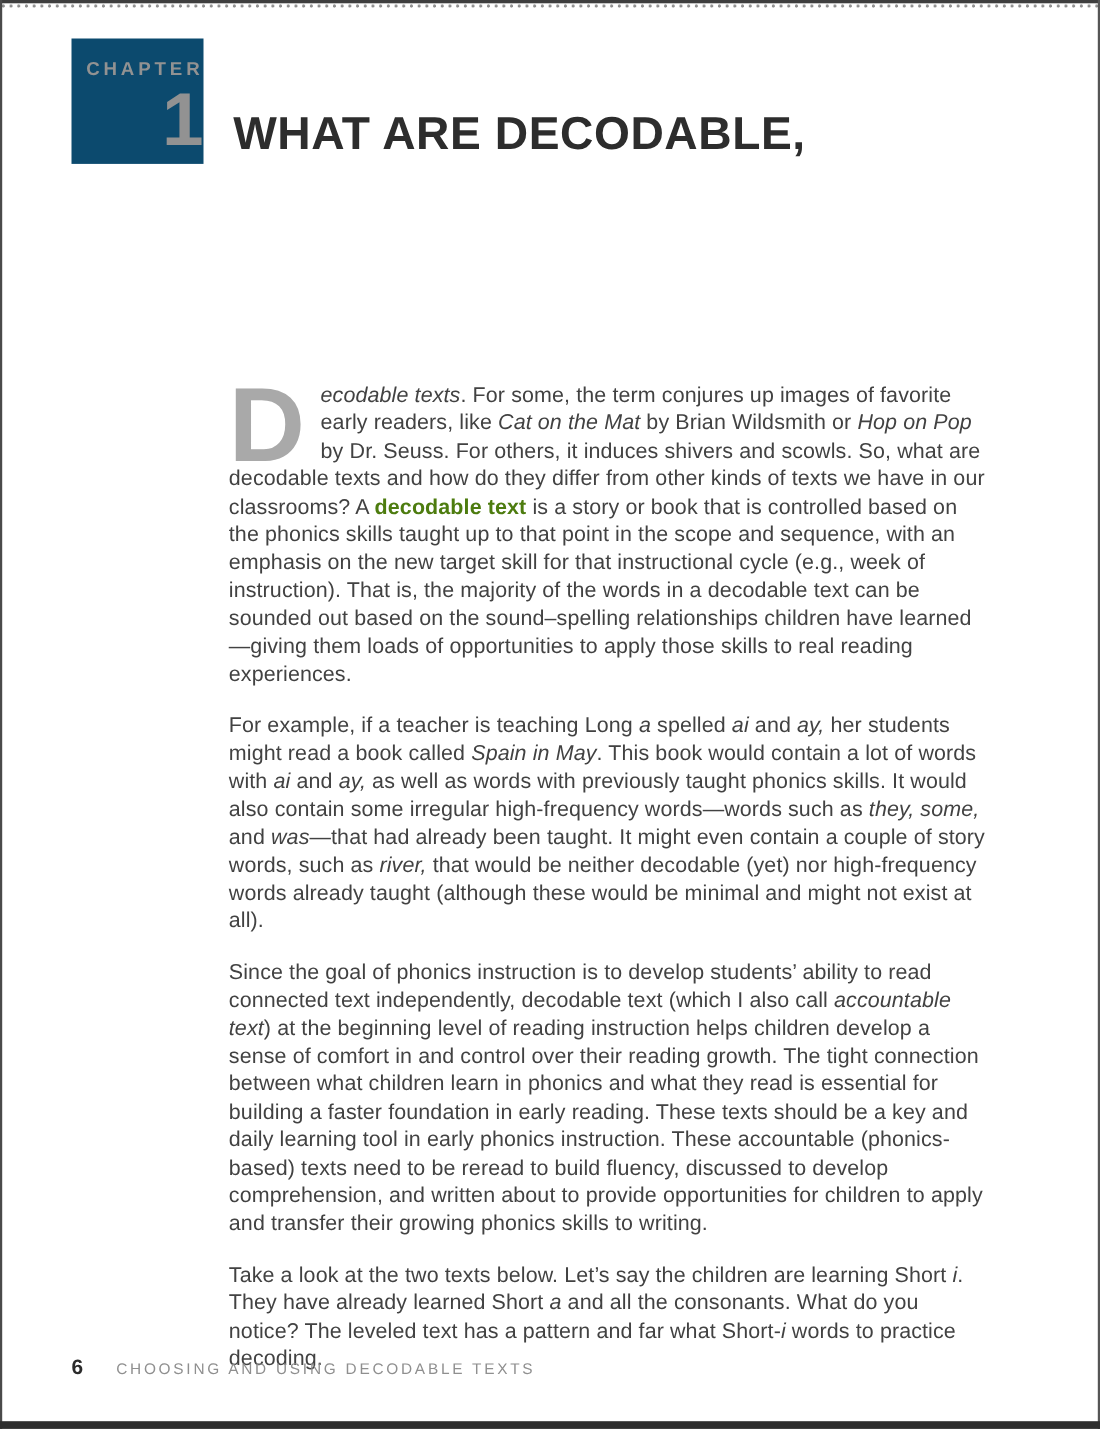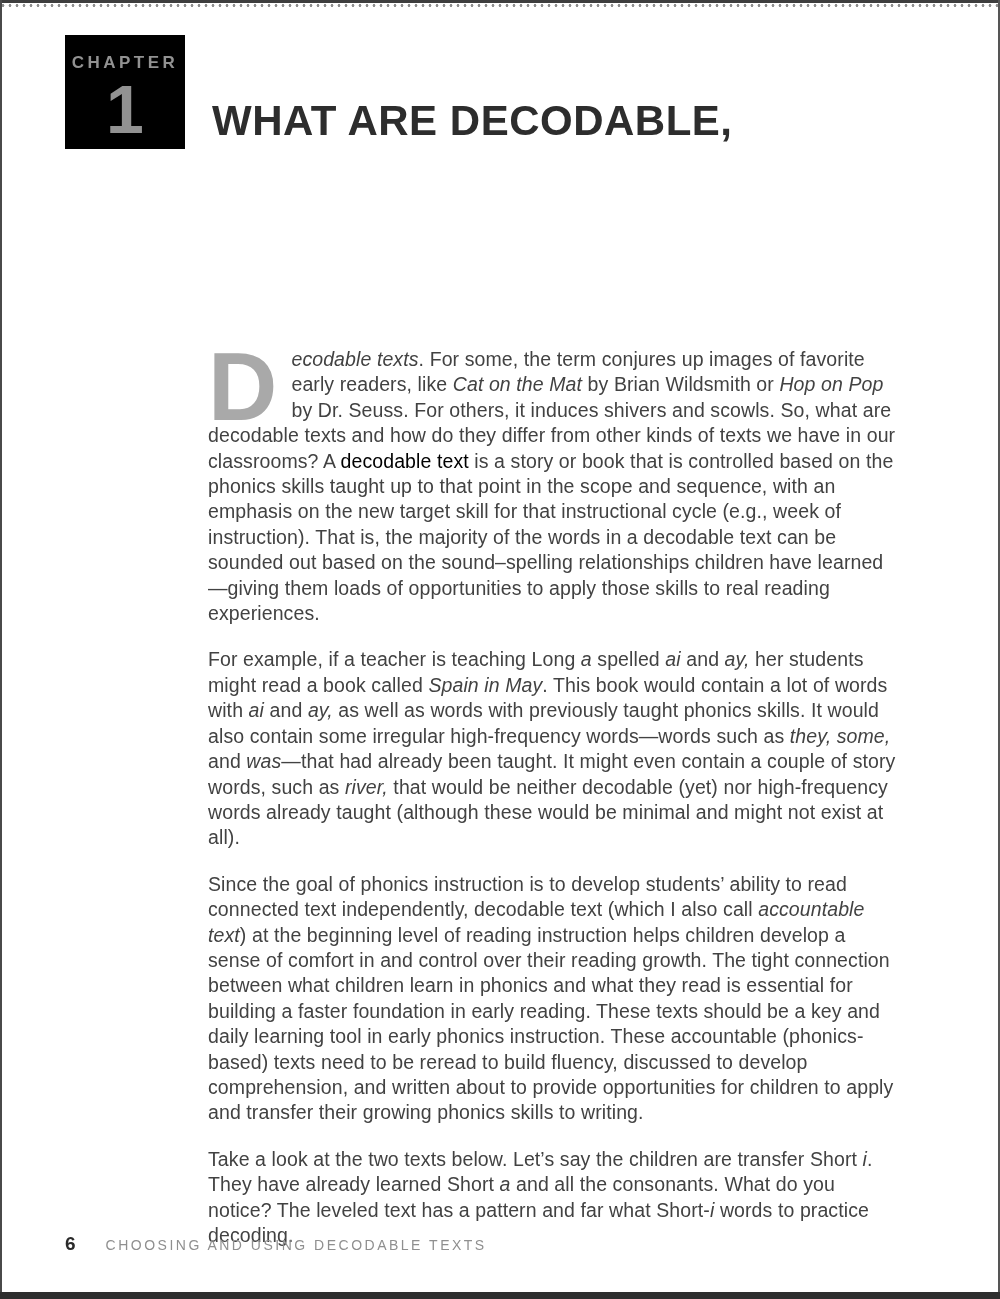--- a/index.html
+++ b/index.html
@@ -24,22 +24,22 @@
   }
   .edge-bottom { position:absolute; bottom:0; left:0; right:0; height:7px; background:#2e2e2e; }
   .edge-left   { position:absolute; top:0; bottom:0; left:0; width:2px; background:#4a4a4a; }
   .edge-right  { position:absolute; top:0; bottom:0; right:0; width:2px; background:#555555; }
 
   
   .chapter-box {
     position: absolute;
     left: 65px; top: 35px;
     width: 120px; height: 114px;
-    background: #000000;
-    text-align: center;
+    background: #0c4a6e;
+    text-align: right;
   }
   .chapter-label {
     margin-top: 18px;
     font-size: 17px;
     font-weight: bold;
     letter-spacing: 3.5px;
     color: #929292;
   }
   .chapter-number {
     margin-top: 2px;
@@ -66,21 +66,21 @@
     position: absolute;
     left: 208px; top: 347px;
     width: 688px;
     font-size: 19.5px;
     line-height: 25.4px;
     color: #424242;
     letter-spacing: 0.1px;
   }
   .para { margin: 0 0 21px 0; }
   .para .it { font-style: italic; }
-  .para .bd { font-weight: normal; color: #000000; }
+  .para .bd { font-weight: bold; color: #4d7c0f; }
   .dropcap {
     float: left;
     font-size: 96px;
     line-height: 72px;
     font-weight: bold;
     color: #a9a9a9;
     margin: 4px 14px 0 0;
   }
 
   
@@ -120,21 +120,21 @@
   </div>
 
   <h1 class="title">
     <span>WHAT ARE DECODABLE,</span><br>
   </h1>
 
   <div class="body" id="body-paragraphs">
       <p class="para"><span class="dropcap">D</span><span class="it">ecodable texts</span><span>. For some, the term conjures up images of favorite early readers, like </span><span class="it">Cat on the Mat</span><span> by Brian Wildsmith or </span><span class="it">Hop on Pop</span><span> by Dr. Seuss. For others, it induces shivers and scowls. So, what are decodable texts and how do they differ from other kinds of texts we have in our classrooms? A </span><span class="bd">decodable text</span><span> is a story or book that is controlled based on the phonics skills taught up to that point in the scope and sequence, with an emphasis on the new target skill for that instructional cycle (e.g., week of instruction). That is, the majority of the words in a decodable text can be sounded out based on the sound–spelling relationships children have learned—giving them loads of opportunities to apply those skills to real reading experiences.</span></p>
       <p class="para"><span>For example, if a teacher is teaching Long </span><span class="it">a</span><span> spelled </span><span class="it">ai</span><span> and </span><span class="it">ay,</span><span> her students might read a book called </span><span class="it">Spain in May</span><span>. This book would contain a lot of words with </span><span class="it">ai</span><span> and </span><span class="it">ay,</span><span> as well as words with previously taught phonics skills. It would also contain some irregular high-frequency words—words such as </span><span class="it">they, some,</span><span> and </span><span class="it">was</span><span>—that had already been taught. It might even contain a couple of story words, such as </span><span class="it">river,</span><span> that would be neither decodable (yet) nor high-frequency words already taught (although these would be minimal and might not exist at all).</span></p>
       <p class="para"><span>Since the goal of phonics instruction is to develop students’ ability to read connected text independently, decodable text (which I also call </span><span class="it">accountable text</span><span>) at the beginning level of reading instruction helps children develop a sense of comfort in and control over their reading growth. The tight connection between what children learn in phonics and what they read is essential for building a faster foundation in early reading. These texts should be a key and daily learning tool in early phonics instruction. These accountable (phonics-based) texts need to be reread to build fluency, discussed to develop comprehension, and written about to provide opportunities for children to apply and transfer their growing phonics skills to writing.</span></p>
-      <p class="para"><span>Take a look at the two texts below. Let’s say the children are transfer Short </span><span class="it">i</span><span>. They have already learned Short </span><span class="it">a</span><span> and all the consonants. What do you notice? The leveled text has a pattern and far what Short-</span><span class="it">i</span><span> words to practice decoding.</span></p>
+      <p class="para"><span>Take a look at the two texts below. Let’s say the children are learning Short </span><span class="it">i</span><span>. They have already learned Short </span><span class="it">a</span><span> and all the consonants. What do you notice? The leveled text has a pattern and far what Short-</span><span class="it">i</span><span> words to practice decoding.</span></p>
     </div>
 
   <div class="footer">
     <span class="page-num">6</span>
     <span class="book-title">CHOOSING AND USING DECODABLE TEXTS</span>
   </div>
 
 </div>
 
 </body></html>

